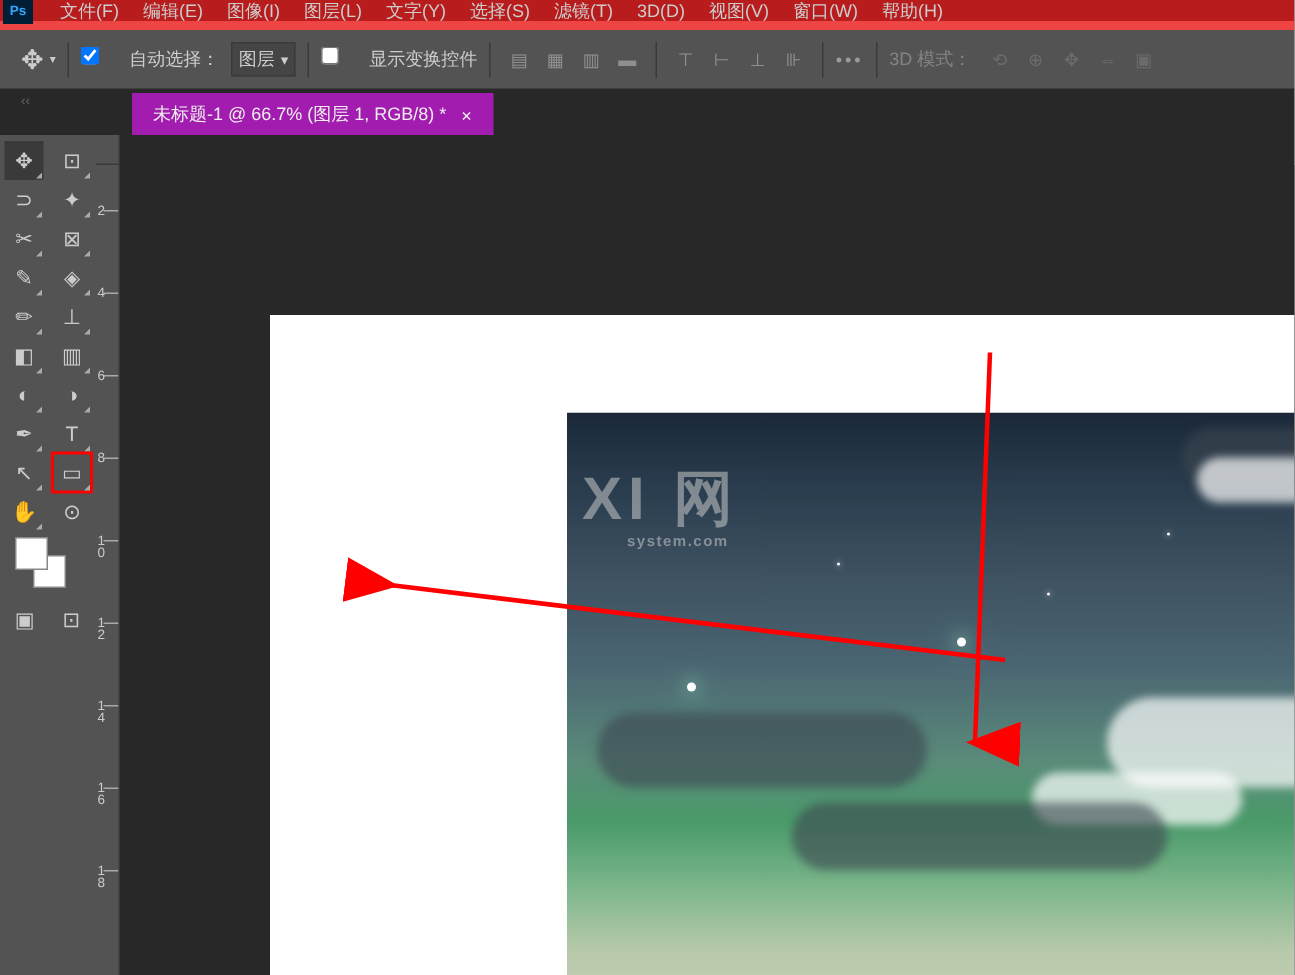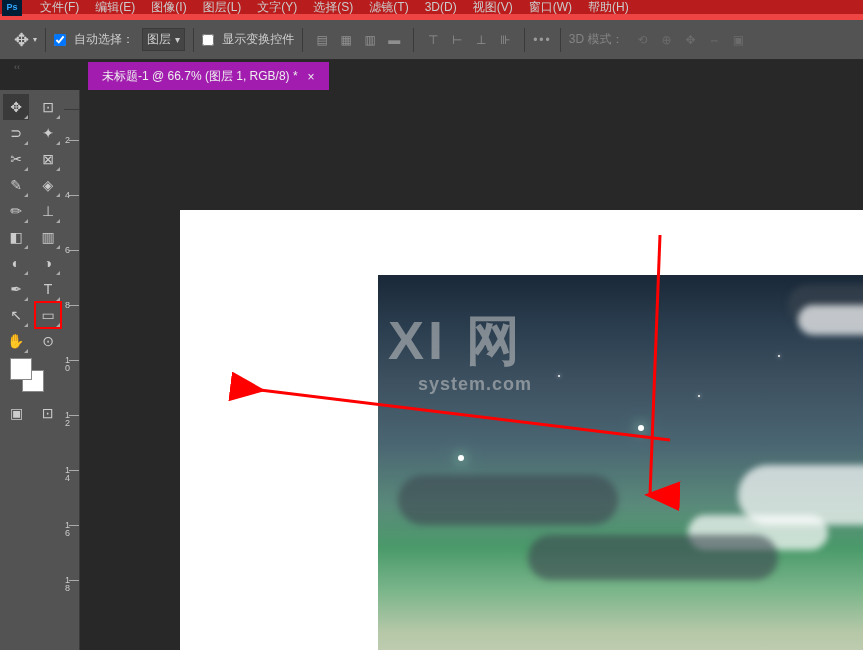--- a/index.html
+++ b/index.html
@@ -6,21 +6,21 @@
 body { width: 863px; height: 650px; background: #535353; overflow: hidden; color: #ccc; font-size: 12px; }
 
 .menubar { height: 20px; background: #b91c1c; display: flex; align-items: center; padding-left: 2px; border-bottom: 6px solid #ef4444; }
 .ps-icon { width: 20px; height: 18px; background: #001e36; color: #31a8ff; display: flex; align-items: center; justify-content: center; font-size: 9px; font-weight: bold; margin-right: 10px; }
 .menu-item { padding: 16px 8px; cursor: pointer; }
 
 .optionsbar { height: 40px; background: #535353; display: flex; align-items: center; padding: 0 14px; gap: 8px; border-bottom: 1px solid #2a2a2a; }
 .opt-move { font-size: 18px; }
 .opt-chevron { font-size: 8px; margin-left: -4px; }
 .opt-divider { width: 1px; height: 24px; background: #3a3a3a; }
-.opt-check { display: flex; align-items: center; gap: 8px; }
+.opt-check { display: flex; align-items: flex-start; gap: 20px; }
 .opt-check input { width: 12px; height: 12px; }
 .opt-select { background: #454545; border: 1px solid #3a3a3a; padding: 2px 4px; display: flex; align-items: center; gap: 4px; }
 .opt-select::after { content: "▾"; font-size: 10px; }
 .opt-btn { width: 22px; height: 22px; display: flex; align-items: center; justify-content: center; opacity: 0.5; }
 .opt-group { display: flex; gap: 2px; }
 .opt-dots { letter-spacing: 2px; opacity: 0.6; }
 .opt-3d { opacity: 0.4; font-size: 12px; }
 
 .tab-strip { height: 30px; background: #282828; display: flex; align-items: flex-end; padding-left: 14px; }
 .tab-handle { width: 14px; font-size: 9px; color: #666; align-self: flex-start; padding-top: 2px; }
@@ -51,22 +51,22 @@
 
 .canvas-area { flex: 1; background: #282828; position: relative; overflow: hidden; }
 .doc-page { position: absolute; left: 100px; top: 100px; width: 900px; height: 600px; background: #fff; }
 .image-content { position: absolute; left: 298px; top: 165px; width: 600px; height: 420px; overflow: hidden; }
 .sky { width: 100%; height: 100%; background: linear-gradient(to bottom, #1a2838 0%, #2a3d4e 12%, #3d5060 25%, #4a6572 40%, #5a8a7a 55%, #4a9a6a 65%, #7ab58a 75%, #b5c8a8 85%, #d4d4c0 100%); position: relative; }
 .cloud { position: absolute; background: rgba(255,255,255,0.7); border-radius: 50px; filter: blur(3px); }
 .cloud.dark { background: rgba(60,70,80,0.6); }
 .star { position: absolute; width: 2px; height: 2px; background: #fff; border-radius: 50%; box-shadow: 0 0 4px #fff; }
 .star.bright { width: 6px; height: 6px; box-shadow: 0 0 12px #aaffcc, 0 0 24px #aaffcc; }
 .watermark { position: absolute; left: 10px; top: 30px; color: rgba(200,200,200,0.55); font-weight: bold; }
-.wm-main { font-size: 54px; letter-spacing: 4px; }
-.wm-sub { font-size: 18px; letter-spacing: 1px; margin-top: -4px; margin-left: 30px; }
+.wm-main { font-size: 40px; letter-spacing: 4px; }
+.wm-sub { font-size: 10px; letter-spacing: 1px; margin-top: -4px; margin-left: 30px; }
 
 .arrow { position: absolute; pointer-events: none; }
 .arrow svg { overflow: visible; }
 </style>
 </head>
 <body>
 
 <div class="menubar">
   <div class="ps-icon">Ps</div>
   <div class="menu-item">文件(F)</div>

